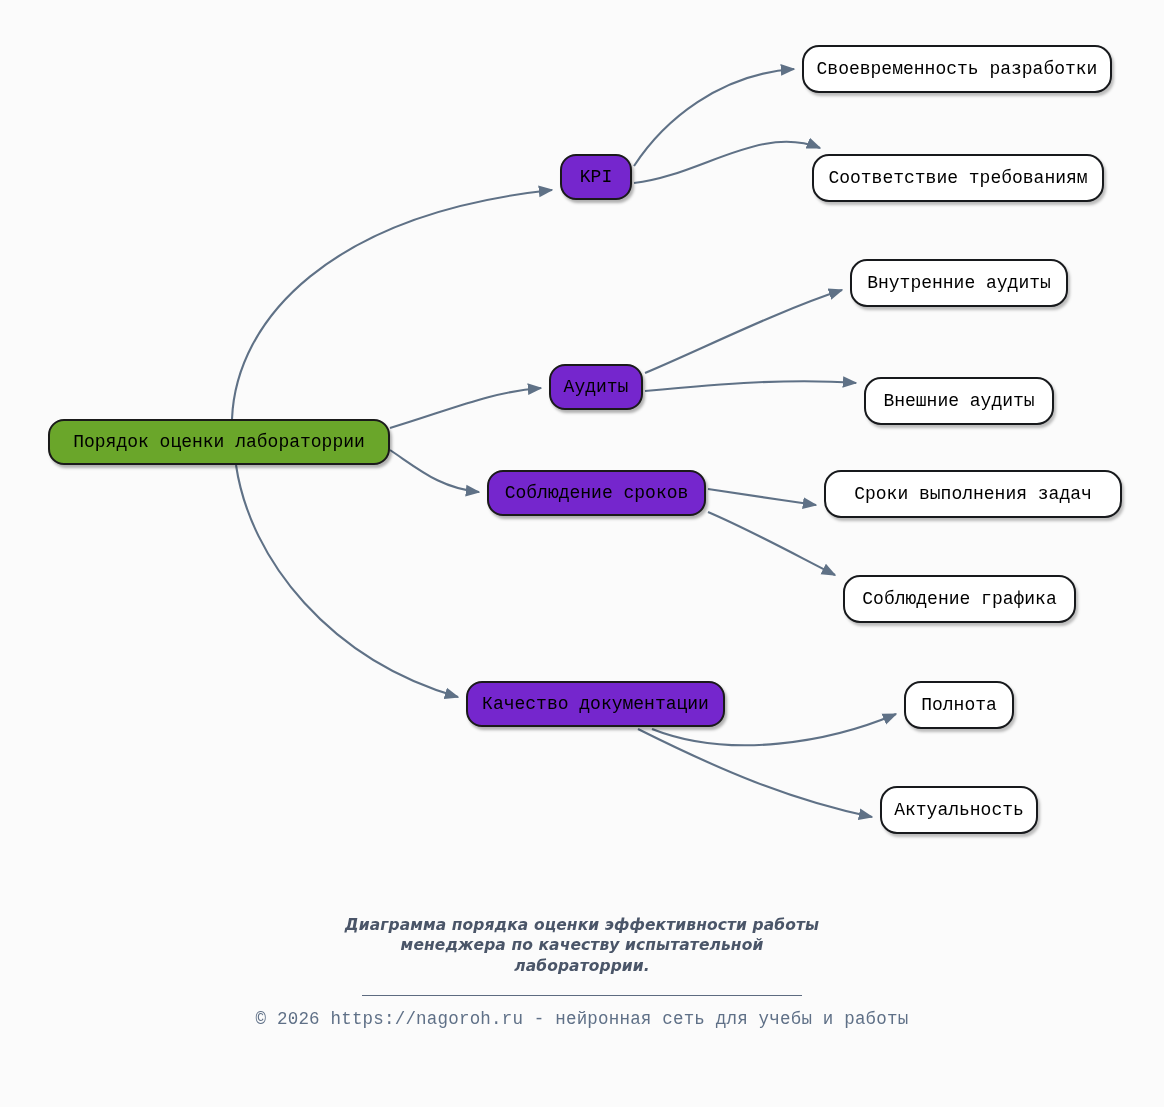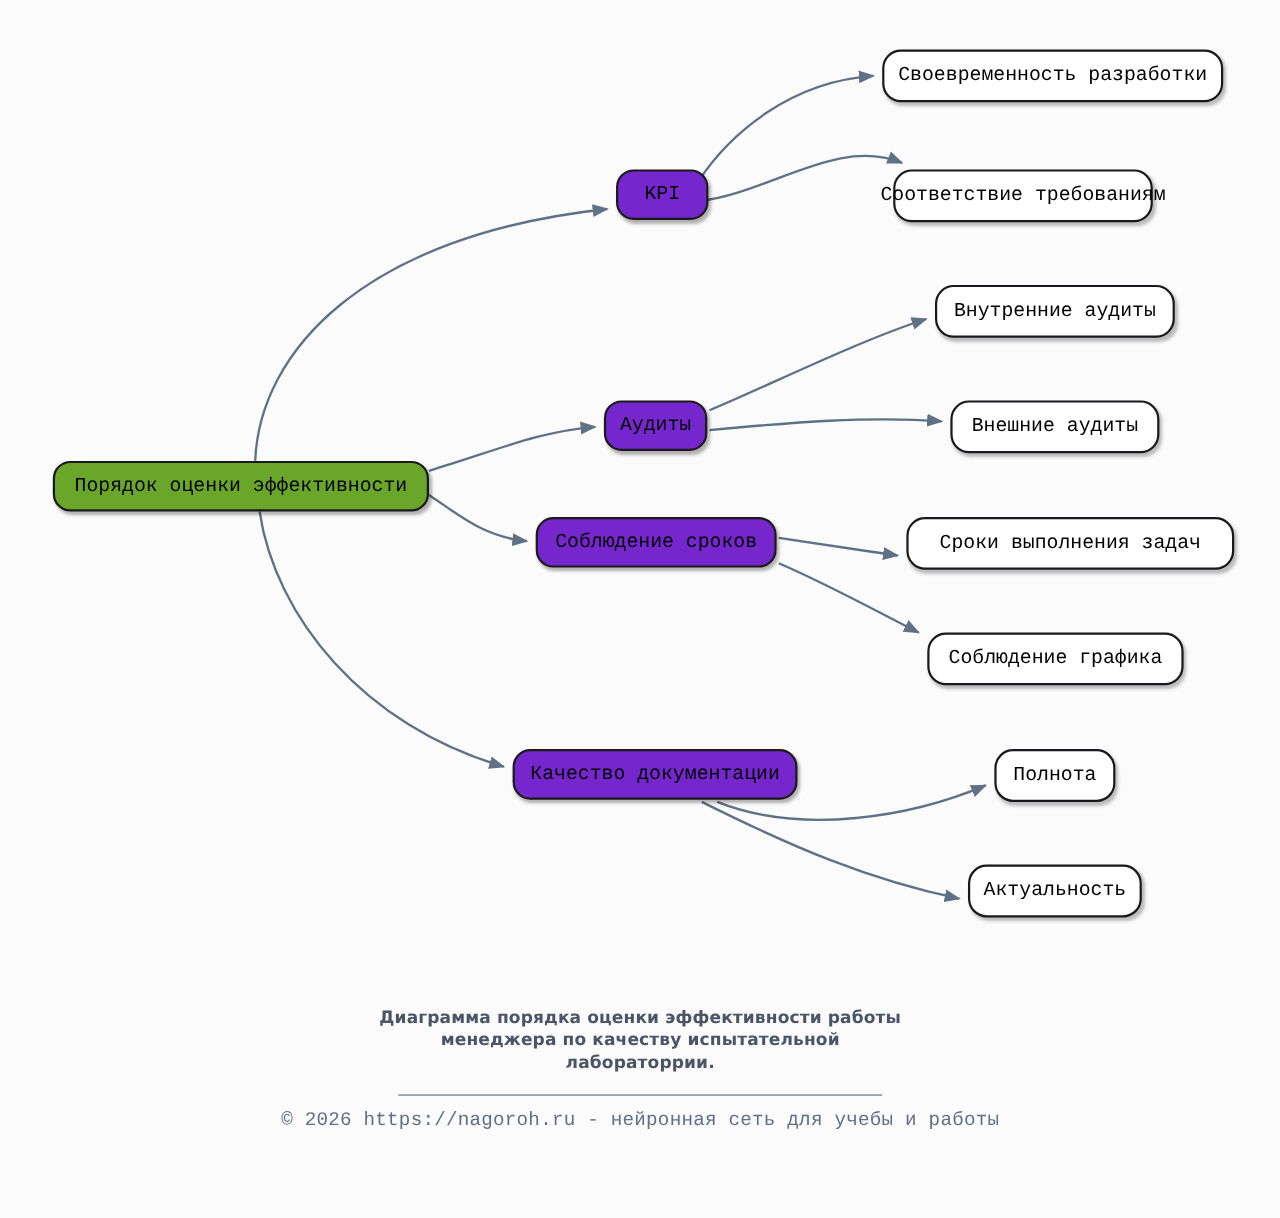--- a/index.html
+++ b/index.html
@@ -82,20 +82,21 @@
   }
   #caption-title {
     font-family: "DejaVu Sans", sans-serif;
     font-size: 15.5px;
     font-weight: bold;
     color: #4a5568;
     line-height: 1.32;
     letter-spacing: 0.1px;
     margin: 0 auto;
     width: 560px;
+    font-style: italic;
   }
   #caption-divider {
     margin: 19px auto 0 auto;
     width: 440px;
     height: 0;
     border-top: 1.6px solid #5d6b80;
   }
   #footer-line {
     position: absolute;
     left: 0;
@@ -137,44 +138,44 @@
 
       <path d="M 708 489 C 750 495 780 500 816 505"></path>
       <path d="M 708 512 C 750 530 790 552 835 575"></path>
 
       <path d="M 652 729 C 730 760 830 742 896 714"></path>
       <path d="M 638 729 C 720 770 790 800 872 817"></path>
     </g>
   </svg>
 
   <div class="node node-root" style="left:48px; top:419px; width:342px; height:46px;">
-    <span class="label">Порядок оценки эффективности</span>
-  </div>
-
-  <div class="node node-branch" style="left:560px; top:154px; width:84px; height:46px;">
+    <span class="label">Порядок оценки лабораторрии</span>
+  </div>
+
+  <div class="node node-branch" style="left:560px; top:154px; width:72px; height:46px;">
     <span class="label">KPI</span>
   </div>
 
   <div class="node node-leaf" style="left:802px; top:45px; width:310px; height:48px;">
     <span class="label">Своевременность разработки</span>
   </div>
 
-  <div class="node node-leaf" style="left:812px; top:154px; width:236px; height:48px;">
+  <div class="node node-leaf" style="left:812px; top:154px; width:292px; height:48px;">
     <span class="label">Соответствие требованиям</span>
   </div>
 
   <div class="node node-branch" style="left:549px; top:364px; width:94px; height:46px;">
     <span class="label">Аудиты</span>
   </div>
 
   <div class="node node-leaf" style="left:850px; top:259px; width:218px; height:48px;">
     <span class="label">Внутренние аудиты</span>
   </div>
 
-  <div class="node node-leaf" style="left:864px; top:364px; width:190px; height:48px;">
+  <div class="node node-leaf" style="left:864px; top:377px; width:190px; height:48px;">
     <span class="label">Внешние аудиты</span>
   </div>
 
   <div class="node node-branch" style="left:487px; top:470px; width:219px; height:46px;">
     <span class="label">Соблюдение сроков</span>
   </div>
 
   <div class="node node-leaf" style="left:824px; top:470px; width:298px; height:48px;">
     <span class="label">Сроки выполнения задач</span>
   </div>

